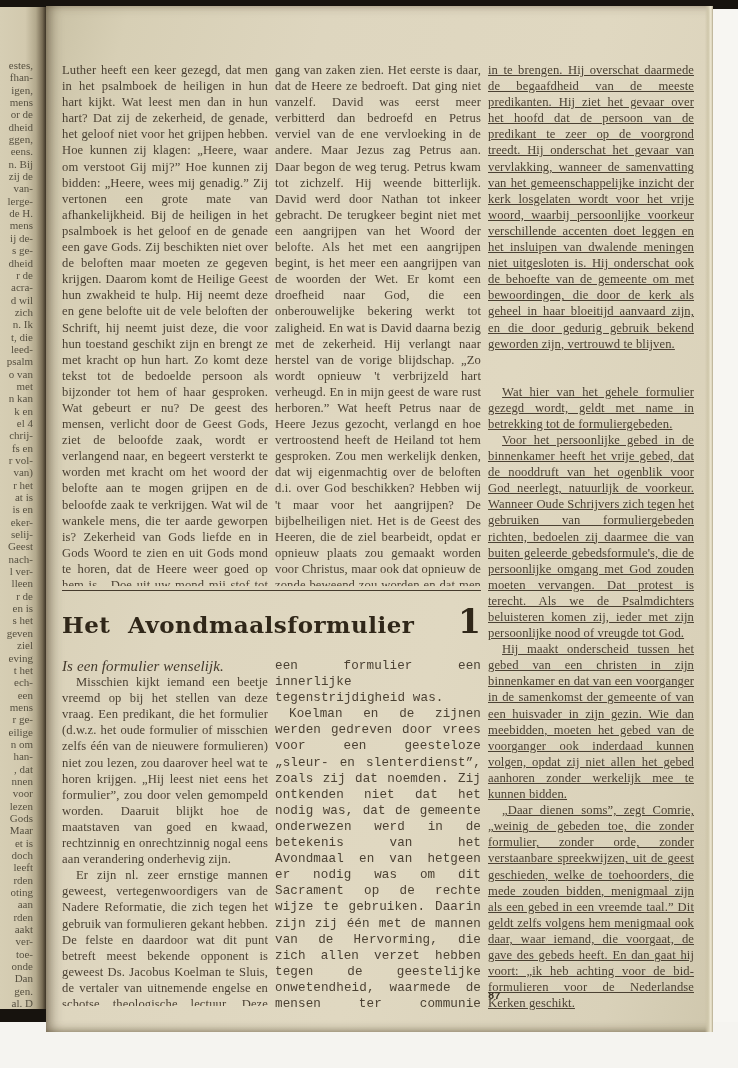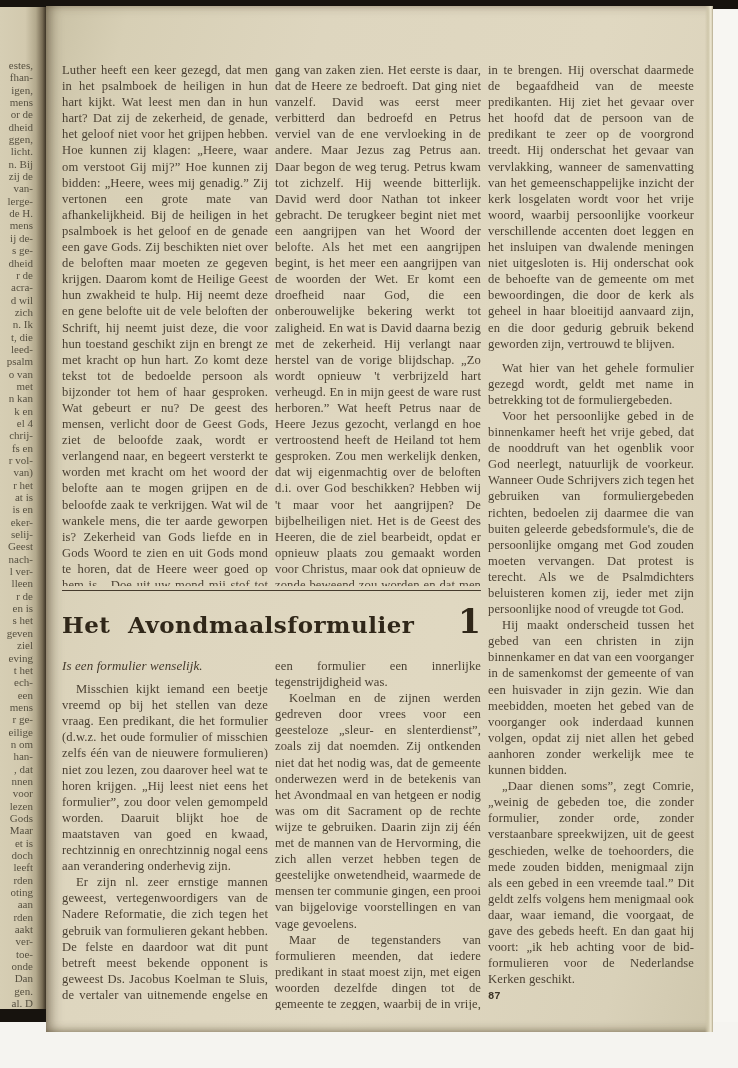--- a/index.html
+++ b/index.html
@@ -38,46 +38,46 @@
     color:#4b4133;
   }
   .col {
     position:absolute; width:206px; overflow:hidden;
     font-size:12.6px; line-height:16.1px; text-align:justify;
     letter-spacing:.1px;
   }
   .col-block { white-space:normal; }
   .para { margin:0; text-indent:14px; }
   .cont-first .para:first-child { text-indent:0; }
-  #col3-paras .para:nth-child(2) { margin-top:8px; }
+  #col3-paras .para:nth-child(2) { margin-top:32px; }
   #prev-col1 { left:16px; top:56px; height:524px; }
   #prev-col2 { left:229px; top:56px; height:524px; }
-  #col3      { left:442px; top:56px; height:952px; }
+  #col3      { left:442px; top:56px; height:952px;text-decoration:underline; }
   .heading-rule {
     position:absolute; left:16px; top:584px; width:419px; height:0;
     border-top:1.6px solid #453b2d;
   }
   .heading-row {
     position:absolute; left:16px; top:596px; width:419px;
     display:flex; justify-content:space-between; align-items:baseline;
   }
   .article-title {
     font-family:"DejaVu Serif", serif;
     font-weight:bold; font-size:23px; letter-spacing:.5px; word-spacing:9px;
     color:#302719; margin:0;
   }
   .article-number {
     font-family:"DejaVu Serif", serif;
     font-weight:bold; font-size:33px; color:#302719;
   }
   #art-col1 { left:16px;  top:652px; height:348px; }
-  #art-col2 { left:229px; top:652px; height:352px; }
+  #art-col2 { left:229px; top:652px; height:352px;font-family:Liberation Mono, monospace; }
   .subtitle {
-    font-style:italic; font-size:13px; color:#43392b;
-    margin:0 0 7px 0; text-indent:0; text-align:left;
+    font-style:italic; font-size:15px; color:#43392b;
+    margin:0 0 0 0; text-indent:0; text-align:left;
   }
   .page-number {
     position:absolute; left:442px; top:984px; width:206px;
     text-align:left; font-family:Liberation Mono, monospace;
     font-weight:bold; font-size:10.5px; color:#3c3426;
   }
   
   .page-edge-right {
     position:absolute; left:659px; top:0; width:8px; height:1026px;
     background:linear-gradient(90deg, rgba(0,0,0,0) 0%, #cfc7ab 40%, #efe9d4 75%, #b3a98c 100%);
@@ -93,21 +93,21 @@
 
   <div class="facing-page">
     <div class="frag-list">
         <div class="frag-line">estes,</div>
         <div class="frag-line">fhan-</div>
         <div class="frag-line">igen,</div>
         <div class="frag-line">mens</div>
         <div class="frag-line">or de</div>
         <div class="frag-line">dheid</div>
         <div class="frag-line">ggen,</div>
-        <div class="frag-line">licht.</div>
+        <div class="frag-line">eens.</div>
         <div class="frag-line">n. Bij</div>
         <div class="frag-line">zij de</div>
         <div class="frag-line">van-</div>
         <div class="frag-line">lerge-</div>
         <div class="frag-line">de H.</div>
         <div class="frag-line">mens</div>
         <div class="frag-line">ij de-</div>
         <div class="frag-line">s ge-</div>
         <div class="frag-line">dheid</div>
         <div class="frag-line">r de</div>

